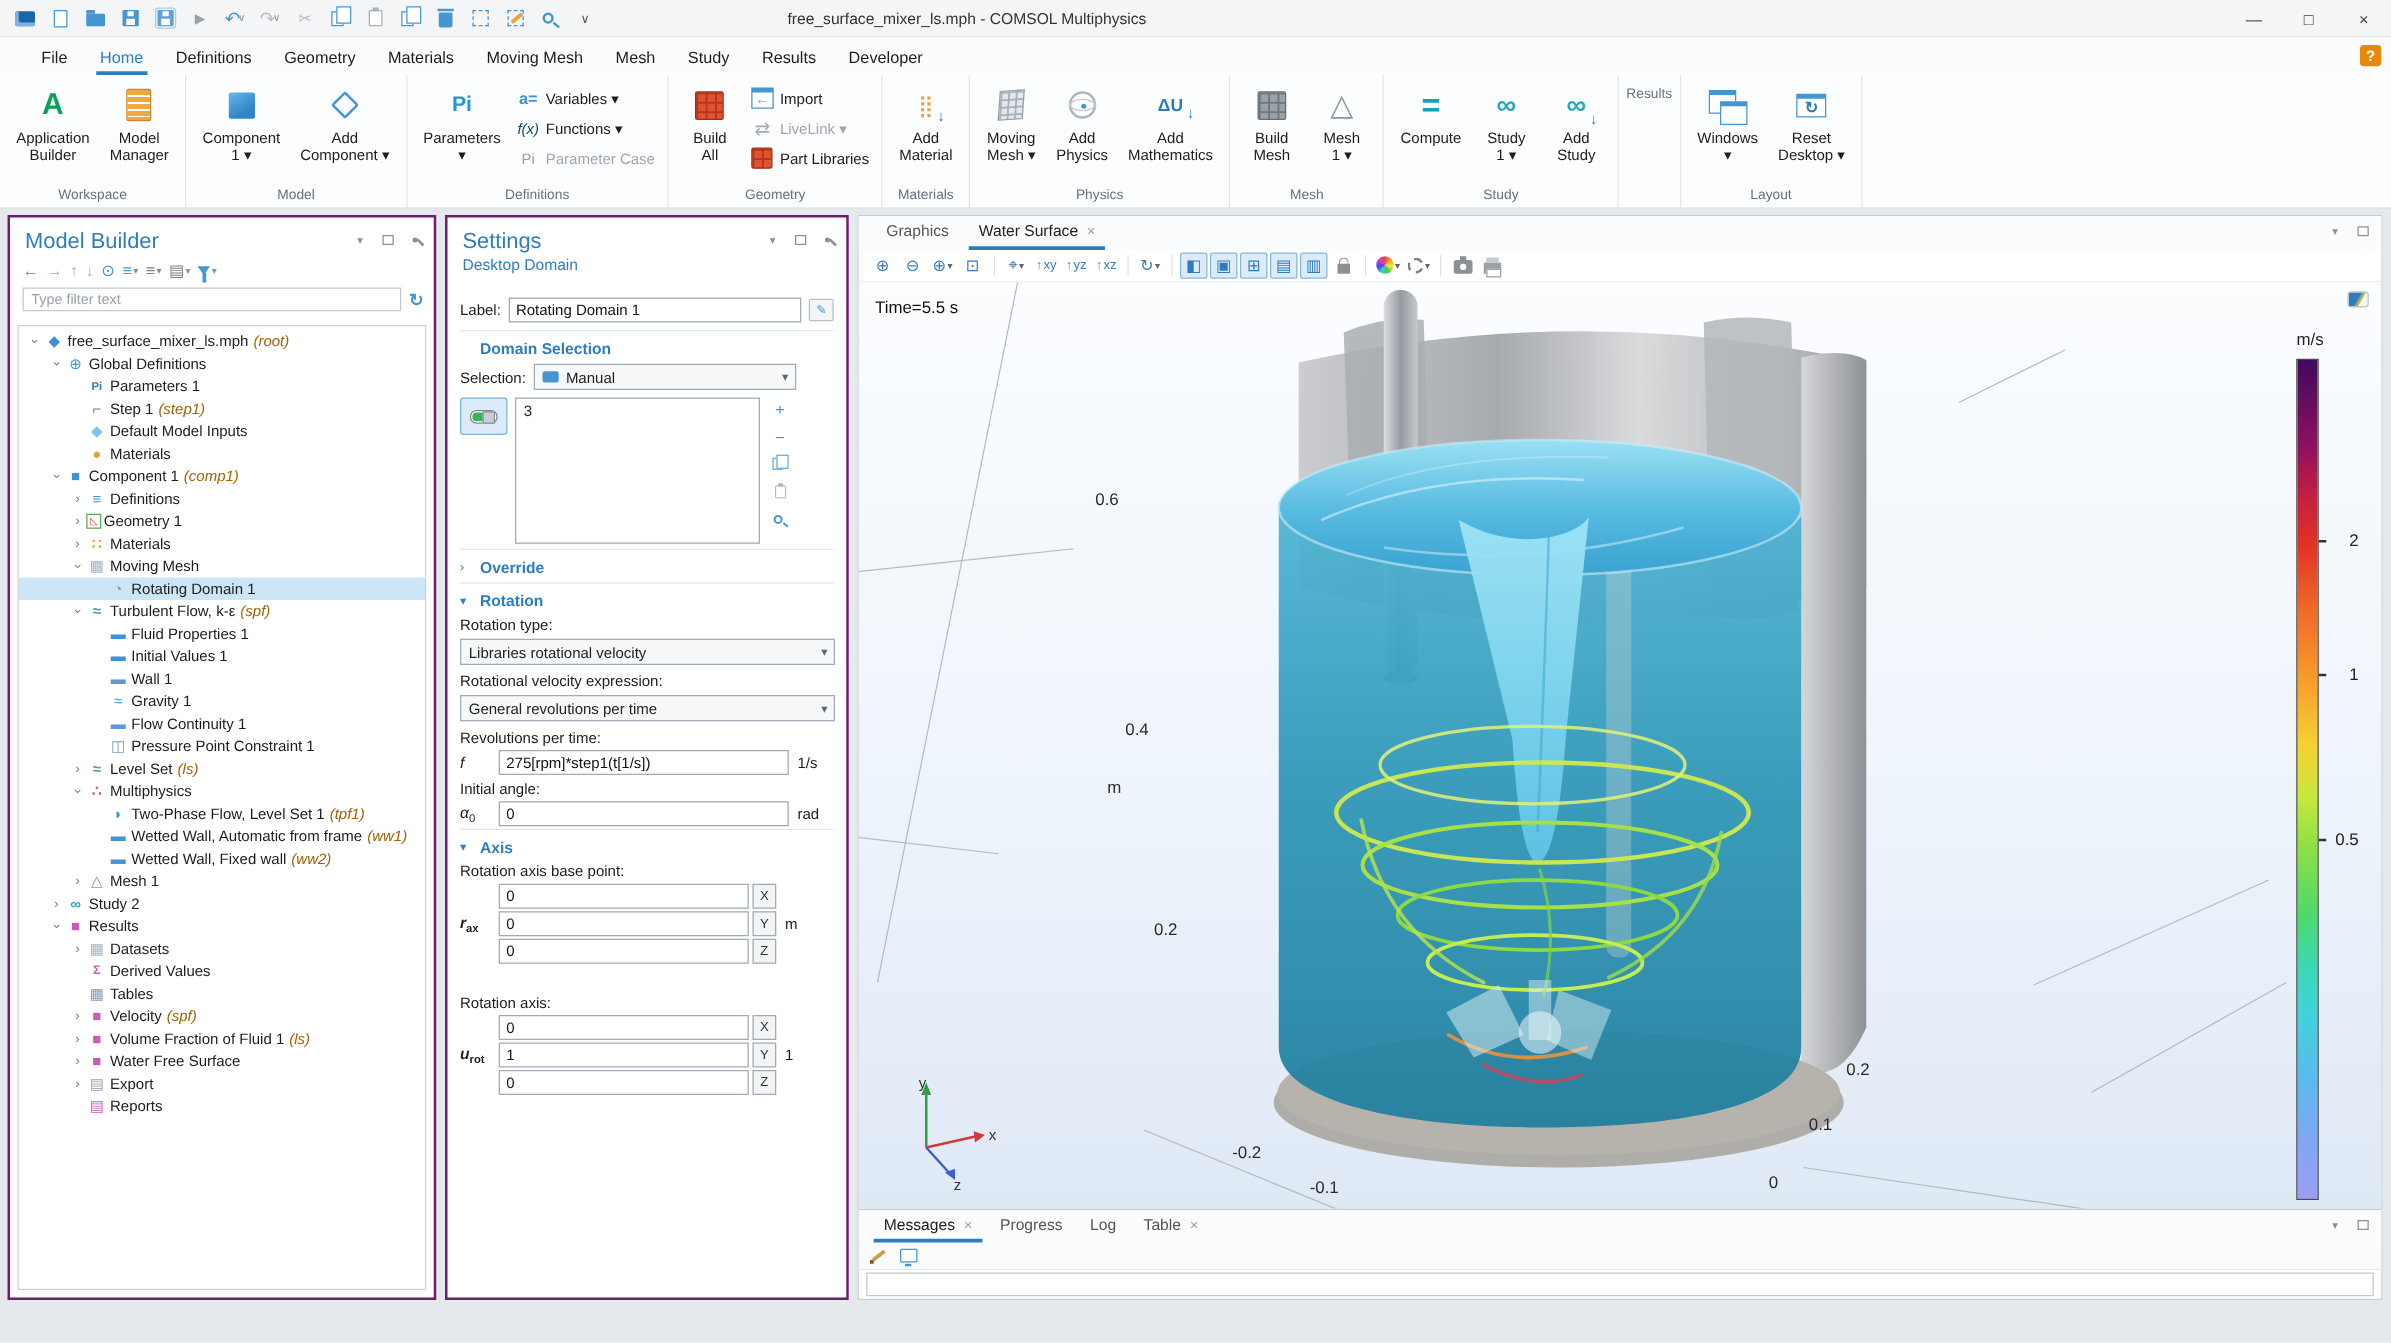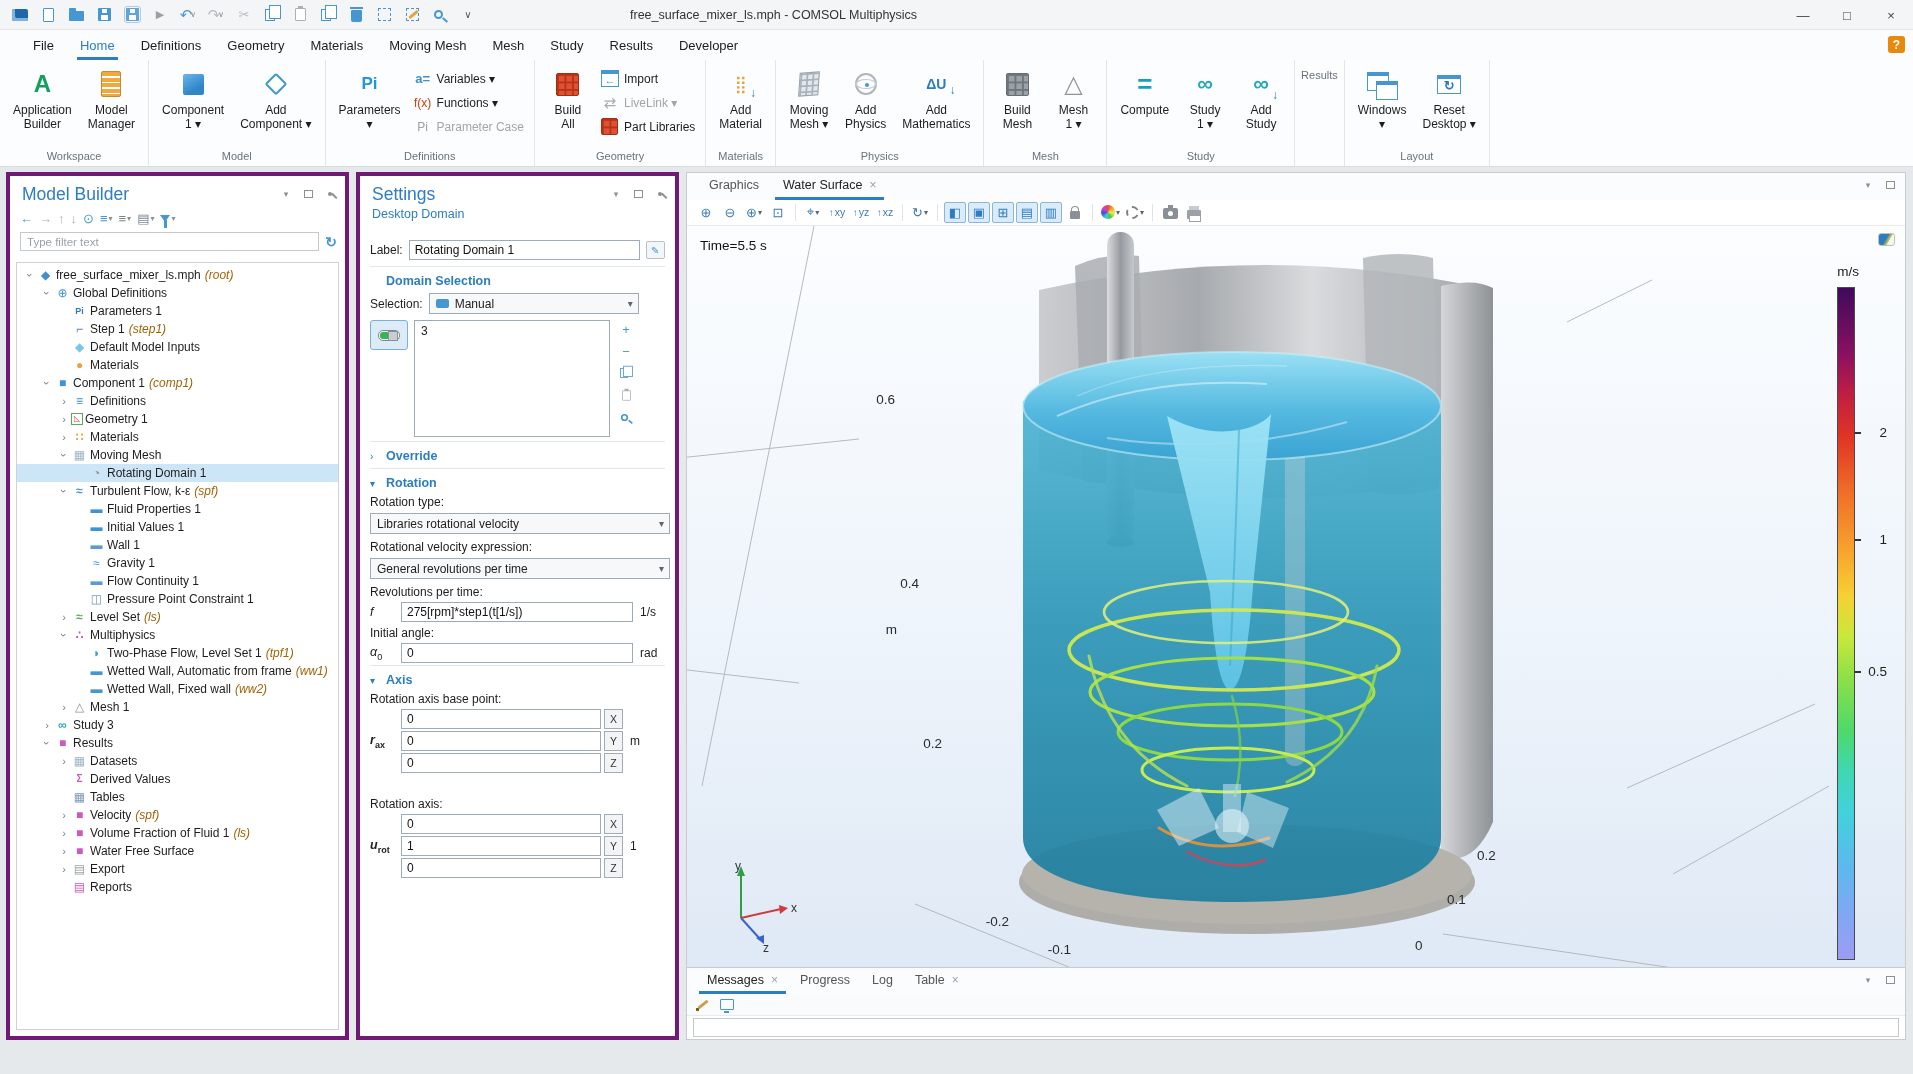--- a/index.html
+++ b/index.html
@@ -75,21 +75,21 @@
 .ic-atom::before{content:"";position:absolute;inset:-2px;border:2px solid #c3cad0;border-radius:50%;transform:scaleY(.45) rotate(25deg)}
 .ic-atom::after{content:"";position:absolute;left:8px;top:8px;width:4px;height:4px;background:#4596d1;border-radius:50%}
 .ic-plots{width:22px;height:16px;background:#c95cb8;border:1.5px solid #8d3f80;box-shadow:-4px -4px 0 0 #e9d2e6,-8px -8px 0 0 #f3eaf2;margin-left:8px;margin-top:8px}
 .ic-winplot{width:24px;height:18px;border:1.5px solid #8a9096;border-top:4px solid #c3cad0;background:#c95cb8}
 .ic-wins{position:relative;width:30px;height:25px}
 .ic-wins::before{content:"";position:absolute;left:0;top:0;width:20px;height:14px;border:1.5px solid #4596d1;border-top-width:4px;background:#fff}
 .ic-wins::after{content:"";position:absolute;left:9px;top:9px;width:20px;height:14px;border:1.5px solid #4596d1;border-top-width:4px;background:#fff}
 .ic-winreset{width:24px;height:19px;border:1.5px solid #4596d1;border-top-width:4px;display:flex;align-items:center;justify-content:center;background:#fff}
 
 
-.panel{position:absolute;top:172px;bottom:34px;background:#fff;border:4px solid #701a75}
+.panel{position:absolute;top:172px;bottom:34px;background:#fff;border:2px solid #701a75}
 #mb-panel{left:6px;width:343px}
 #set-panel{left:356px;width:323px}
 .phead{display:flex;align-items:flex-start;padding:8px 8px 0 12px}
 .ptitle{font-size:17.5px;color:#2d7dc1}
 .pheadicons{margin-left:auto;display:flex;gap:8px;align-items:center;padding-top:4px}
 .phi{color:#8a9096;font-size:9px;display:flex;align-items:center;justify-content:center;width:14px;height:12px}
 .sqic{width:9px;height:8px;border:1.5px solid #8a9096;display:inline-block}
 .pinic{width:4px;height:4px;background:#8a9096;border-radius:50%;position:relative;display:inline-block}
 .pinic::after{content:"";position:absolute;left:2.5px;top:2.5px;width:7px;height:1.5px;background:#8a9096;transform:rotate(45deg)}
 
@@ -324,21 +324,21 @@
           </div>
           <div class="rstack">
             <div class="rrow">
               <span class="rsi">
                 <span style="color: rgb(63, 143, 210); font-size: 13px; font-weight: bold;">a=</span>
               </span>
               <span class="rs-label">Variables ▾</span>
             </div>
             <div class="rrow">
               <span class="rsi">
-                <span style="color: #c2410c; font-size: 12px; ">f(x)</span>
+                <span style="color: #0c4a6e; font-size: 12px; font-style: italic;">f(x)</span>
               </span>
               <span class="rs-label">Functions ▾</span>
             </div>
             <div class="rrow disabled">
               <span class="rsi">
                 <span style="color: rgb(154, 160, 166); font-size: 12px;">Pi</span>
               </span>
               <span class="rs-label">Parameter Case</span>
             </div>
           </div>
@@ -663,21 +663,21 @@
           <span class="tsfx">(ww2)</span>
         </div>
         <div class="trow" style="padding-left: 40px;">
           <span class="texp">›</span>
           <span class="ticon" style="color: rgb(142, 151, 158);">△</span>
           <span class="tlabel">Mesh 1</span>
         </div>
         <div class="trow" style="padding-left: 23px;">
           <span class="texp">›</span>
           <span class="ticon" style="color: rgb(42, 167, 184); font-weight: bold;">∞</span>
-          <span class="tlabel">Study 3</span>
+          <span class="tlabel">Study 2</span>
         </div>
         <div class="trow" style="padding-left: 23px;">
           <span class="texp open">›</span>
           <span class="ticon" style="color: rgb(201, 92, 184);">■</span>
           <span class="tlabel">Results</span>
         </div>
         <div class="trow" style="padding-left: 40px;">
           <span class="texp">›</span>
           <span class="ticon" style="color: rgb(159, 179, 200);">▦</span>
           <span class="tlabel">Datasets</span>

